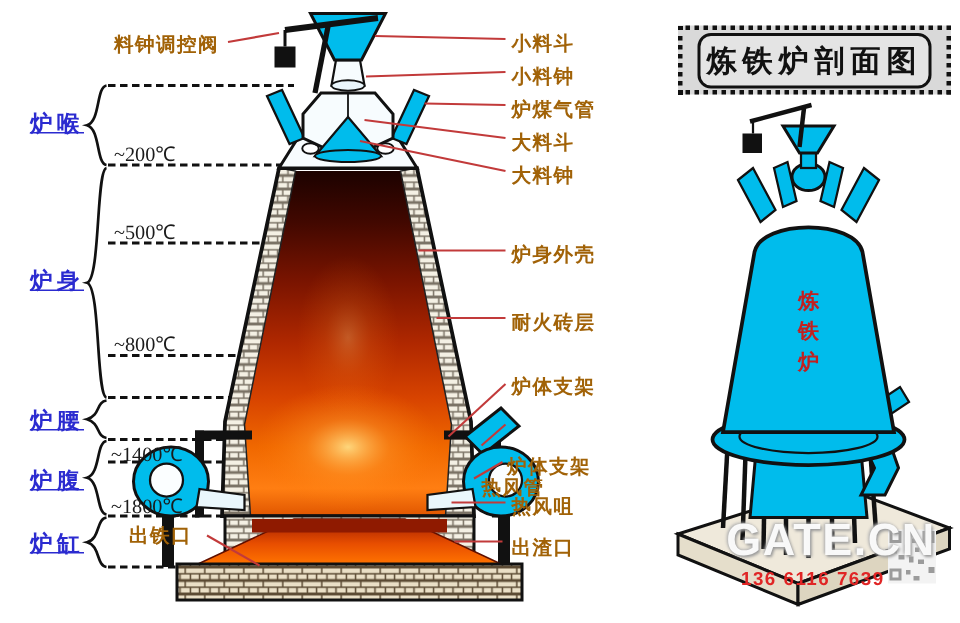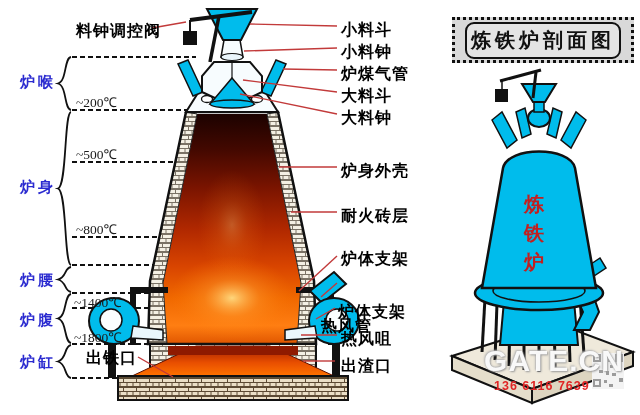--- a/index.html
+++ b/index.html
@@ -1,27 +1,27 @@
 <!DOCTYPE html>
 <html><head>
 <meta charset="utf-8">
 <style>
   html,body{margin:0;padding:0;background:#fff;}
   #stage{position:relative;width:640px;height:415px;background:#ffffff;overflow:hidden;
          font-family:"Liberation Sans",sans-serif;}
   .abs{position:absolute;}
-  .zone-label{color:#2B2BD0;font-weight:bold;font-size:15px;letter-spacing:3px;white-space:nowrap;}
+  .zone-label{color:#2B2BD0;font-weight:bold;font-size:15px;letter-spacing:3px;white-space:nowrap;text-decoration:underline;}
   .temp-label{color:#1a1a1a;font-size:13.5px;font-family:"Liberation Serif",serif;white-space:nowrap;}
-  .red-label{color:#000000;font-weight:bold;font-size:16px;white-space:nowrap;letter-spacing:1px;}
+  .red-label{color:#a16207;font-weight:bold;font-size:13px;white-space:nowrap;letter-spacing:1px;}
   .title-box{left:452px;top:17px;width:182px;height:46px;border:3px dotted #111;background:#d9d9d9;
              box-sizing:border-box;display:flex;align-items:center;justify-content:center;}
   .title-inner{border:2px solid #111;border-radius:9px;background:#e4e4e4;padding:3px 4px;
                font-size:20px;font-weight:bold;color:#111;letter-spacing:4px;white-space:nowrap;}
-  .furnace-name{left:524px;top:190px;width:22px;font-size:20px;font-weight:bold;color:#C22020;
-                line-height:1.45;word-break:break-all;text-align:left;}
+  .furnace-name{left:524px;top:190px;width:22px;font-size:14px;font-weight:bold;color:#C22020;
+                line-height:1.45;word-break:break-all;text-align:right;}
   .wm-brand{left:452px;top:344px;width:204px;text-align:center;font-size:30px;font-weight:bold;
             color:rgba(255,255,255,0.93);letter-spacing:1px;text-shadow:1px 1px 2px #9a9a9a, -1px -1px 2px #b5b5b5;}
   .wm-phone{left:494px;top:379px;font-size:12.5px;font-weight:bold;color:#E02525;letter-spacing:1px;}
 </style>
 </head>
 <body>
 
 <div id="stage">
 
   <svg class="abs" style="left:0;top:0" width="640" height="415" viewBox="0 0 640 415">

